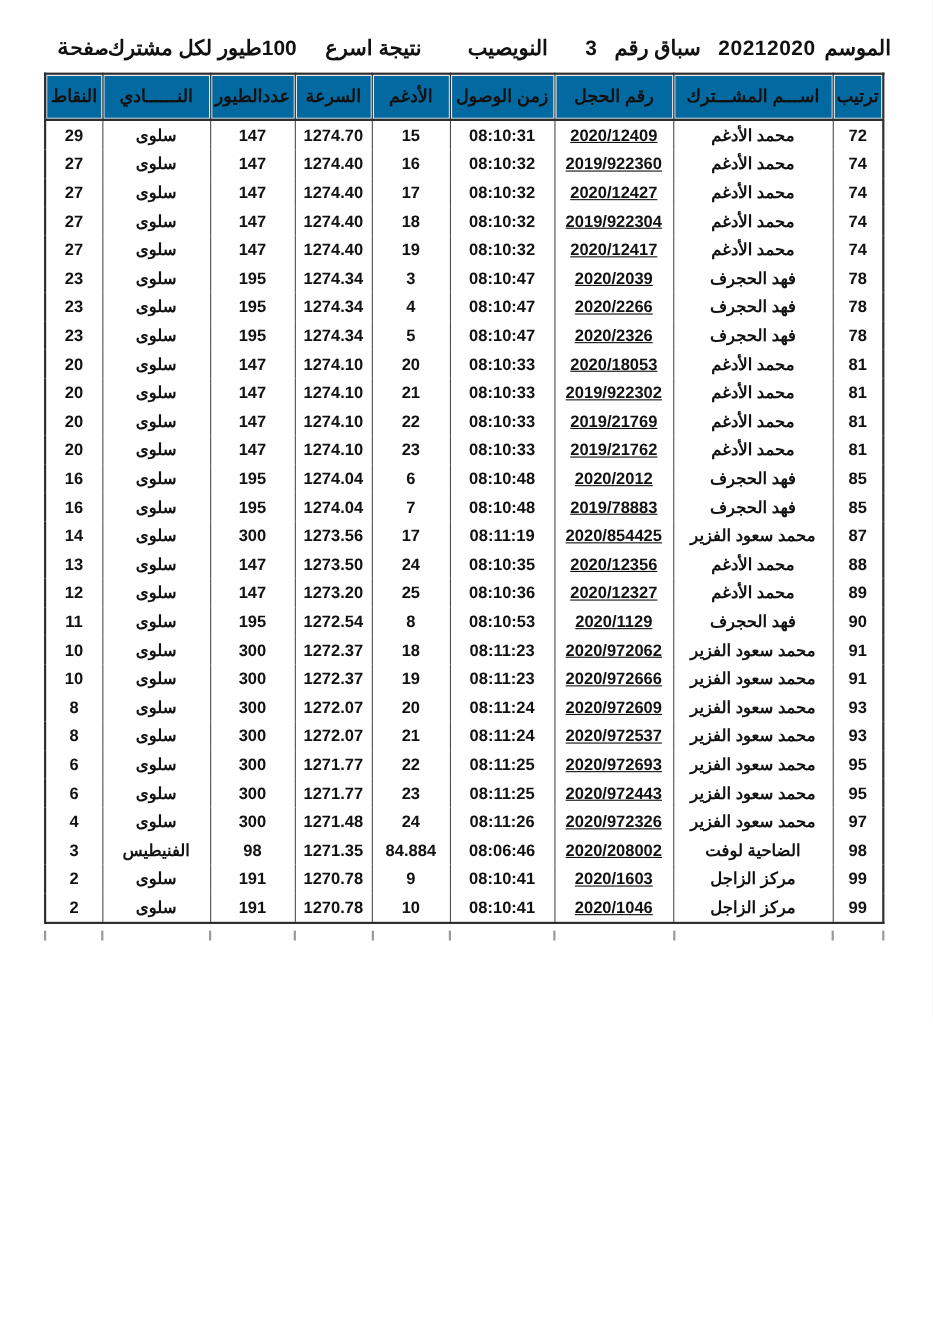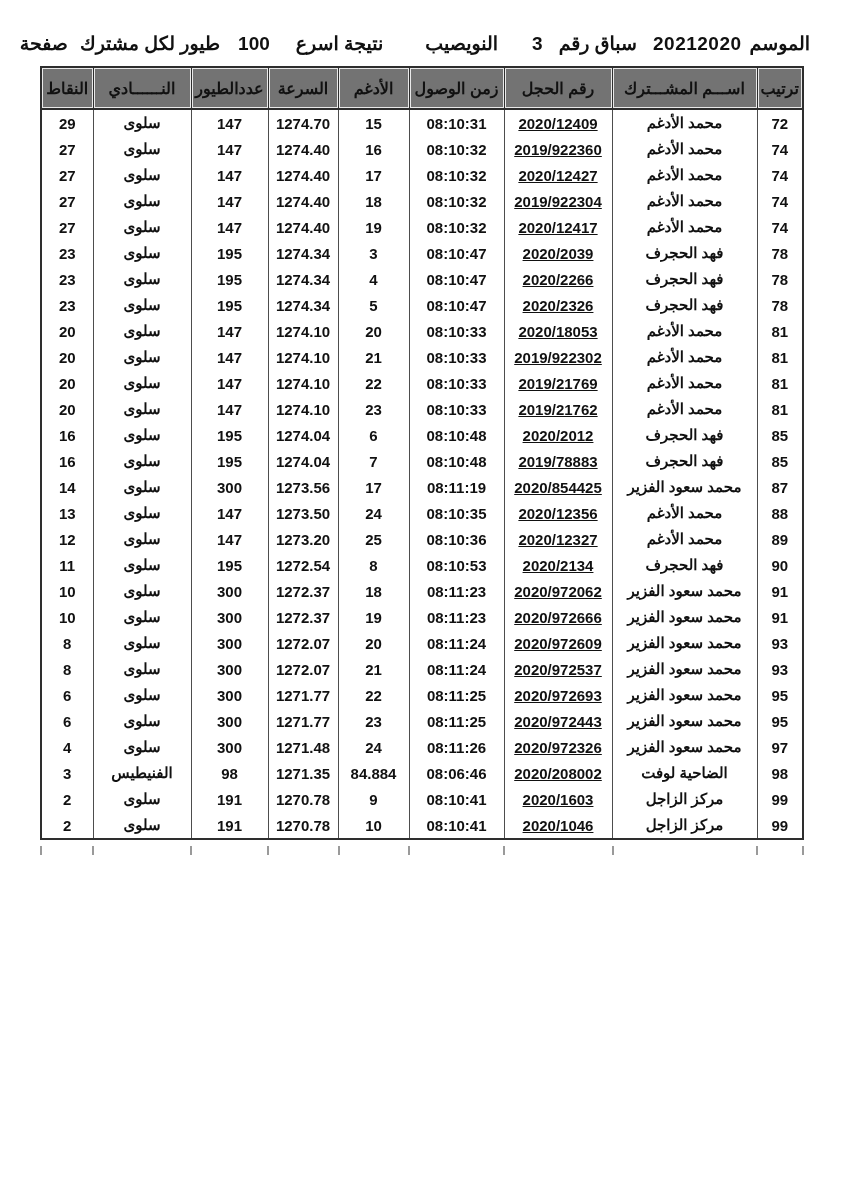--- a/index.html
+++ b/index.html
@@ -23,35 +23,35 @@
     font-size:19px;
     white-space:nowrap;
   }
   .title-row span{display:inline-block;}
   .t-season        {margin-left:8px;}
   .t-season-value  {margin-left:16px;letter-spacing:0.5px;}
   .t-race-label    {margin-left:16px;}
   .t-race-number   {margin-left:34px;}
   .t-venue         {margin-left:42px;}
   .t-result-label  {margin-left:26px;}
-  .t-fastest-count {margin-left:18px;}
-  .t-scope-label   {margin-left:12px;text-align:center;}
-  .t-page-label    {margin-left:26px;}
+  .t-fastest-count {}
+  .t-scope-label   {margin-left:0;text-align:center;}
+  .t-page-label    {margin-left:26px;font-family:Liberation Mono, monospace;}
   
   table.results{
     position:absolute;
     top:66px;left:40px;
     direction:rtl;
     border-collapse:collapse;
     table-layout:fixed;
     border:2px solid #2e2e2e;
   }
   table.results thead tr{border-bottom:2px solid #2e2e2e;}
   table.results th{
-    background:#737373;
+    background:#0369a1;
     border:1px solid #2e2e2e;
     box-shadow:inset 0 0 0 1px #e9e9e9;
     height:40px;
     font-size:16px;
     font-weight:bold;
     text-align:center;
     padding:0 1px;
     overflow:hidden;
     white-space:nowrap;
   }
@@ -305,21 +305,21 @@
           <td class="c-time">08:10:36</td>
           <td class="c-distance">25</td>
           <td class="c-speed">1273.20</td>
           <td class="c-birds">147</td>
           <td class="c-club">سلوى</td>
           <td class="c-points">12</td>
         </tr>
         <tr>
           <td class="c-rank">90</td>
           <td class="c-name">فهد الحجرف</td>
-          <td class="c-ring">2020/2134</td>
+          <td class="c-ring">2020/1129</td>
           <td class="c-time">08:10:53</td>
           <td class="c-distance">8</td>
           <td class="c-speed">1272.54</td>
           <td class="c-birds">195</td>
           <td class="c-club">سلوى</td>
           <td class="c-points">11</td>
         </tr>
         <tr>
           <td class="c-rank">91</td>
           <td class="c-name">محمد سعود الفزير</td>

